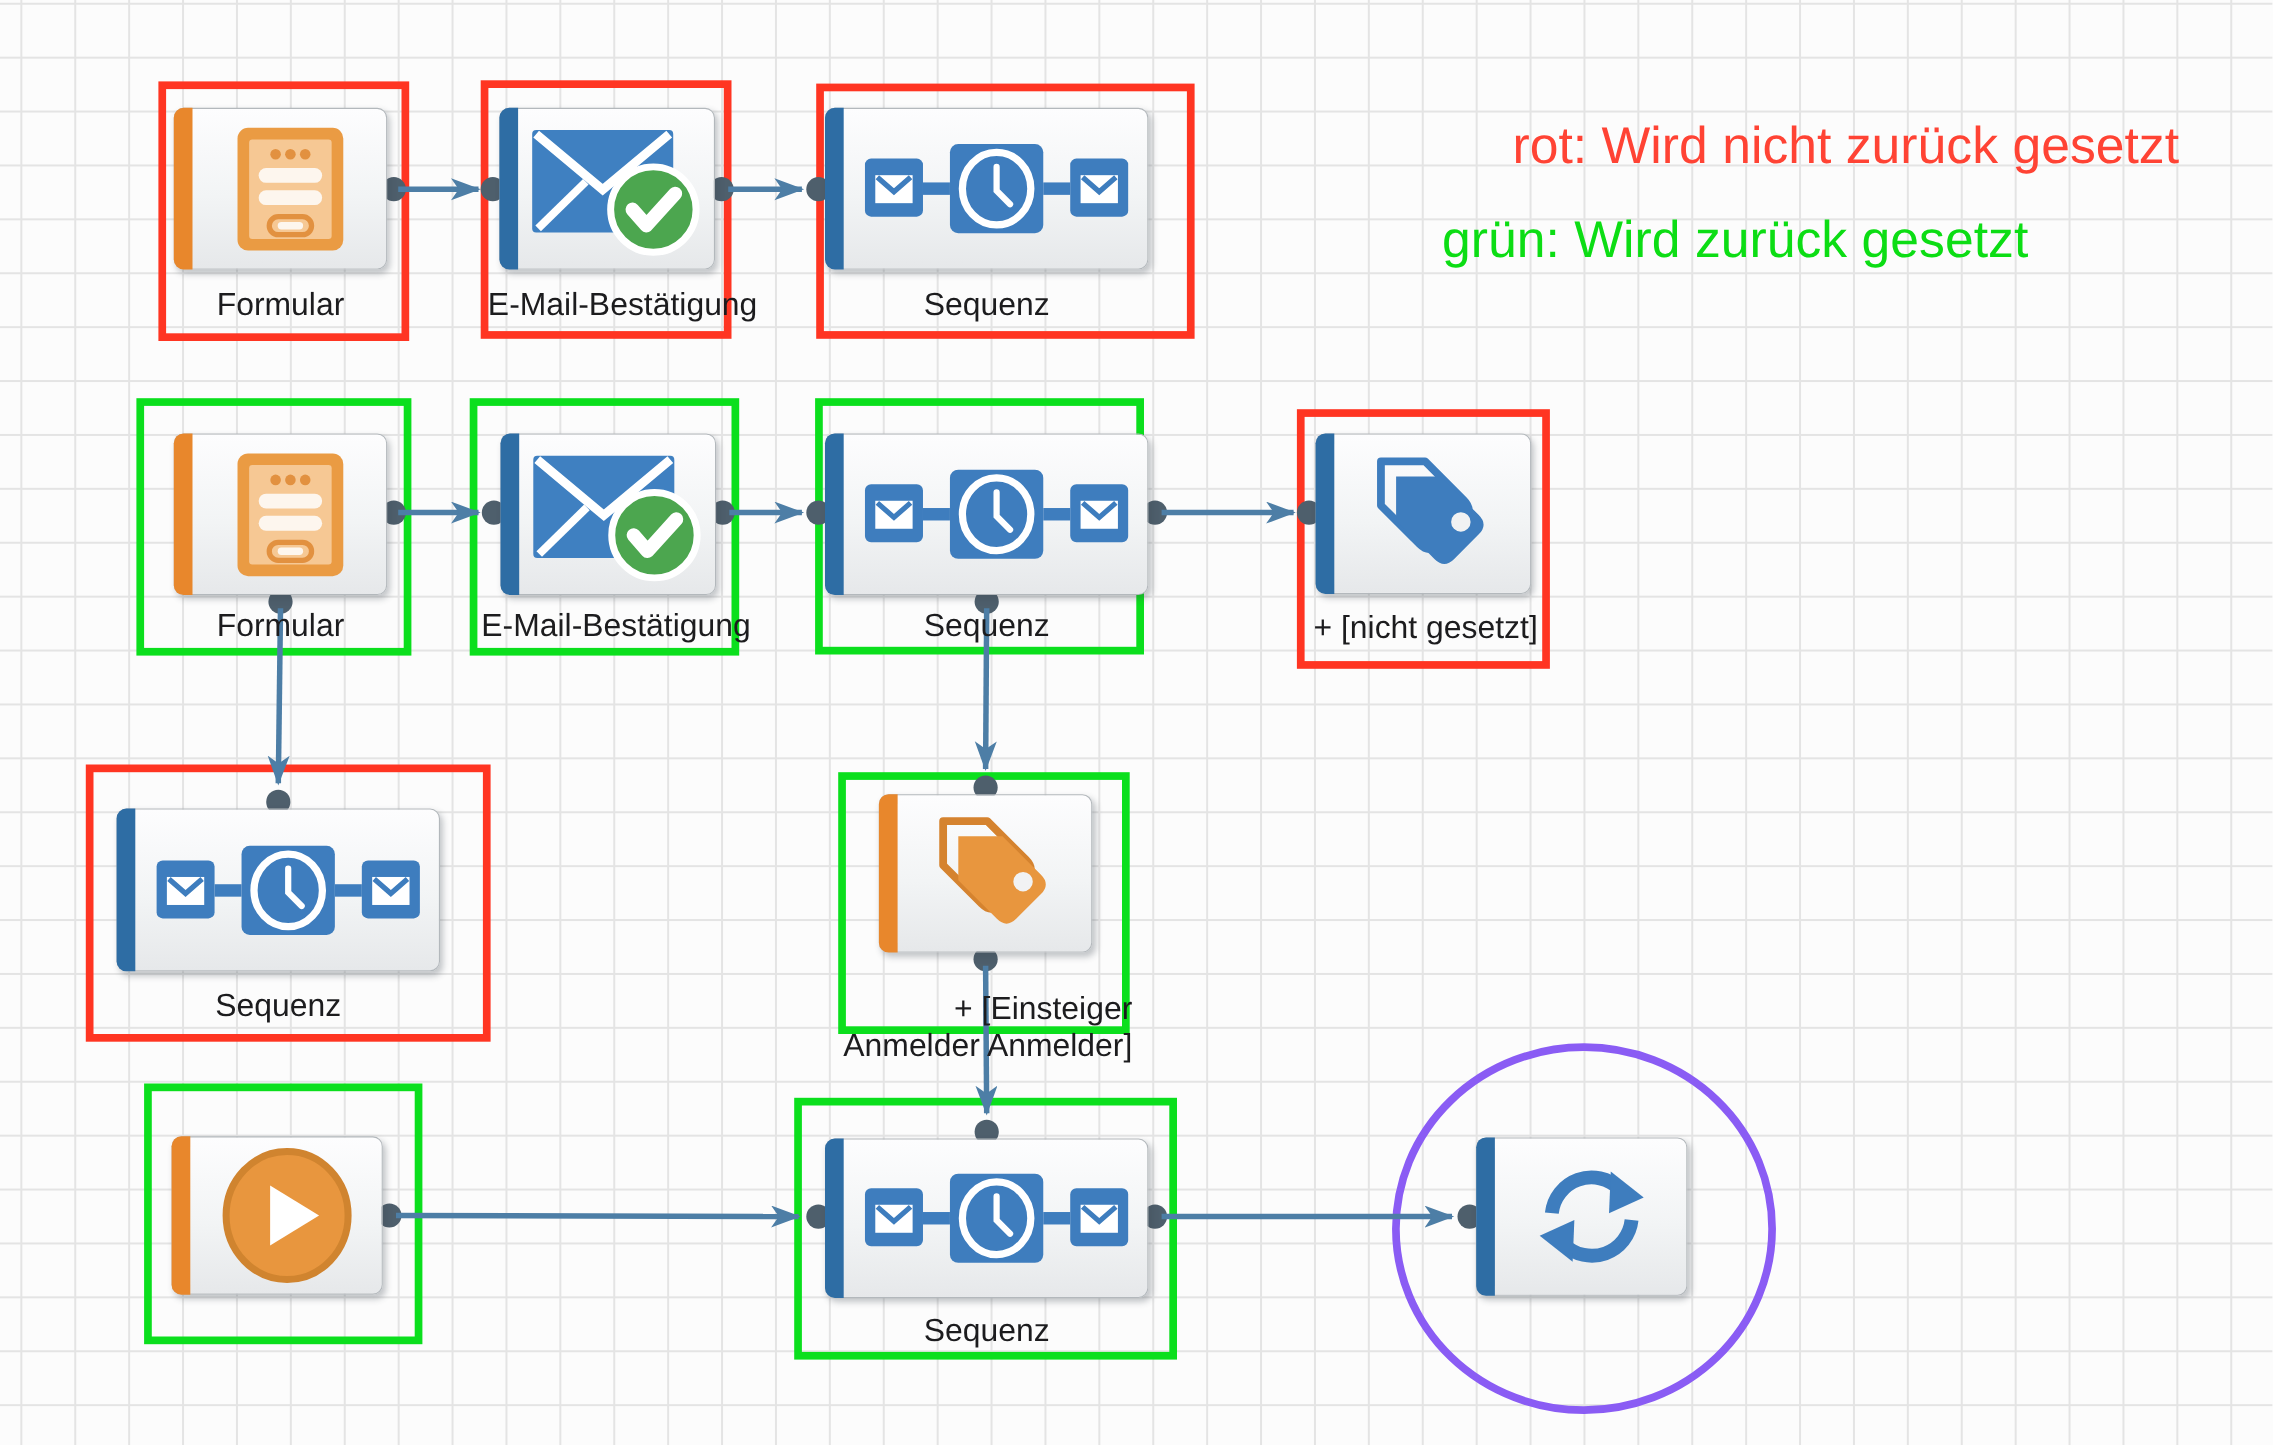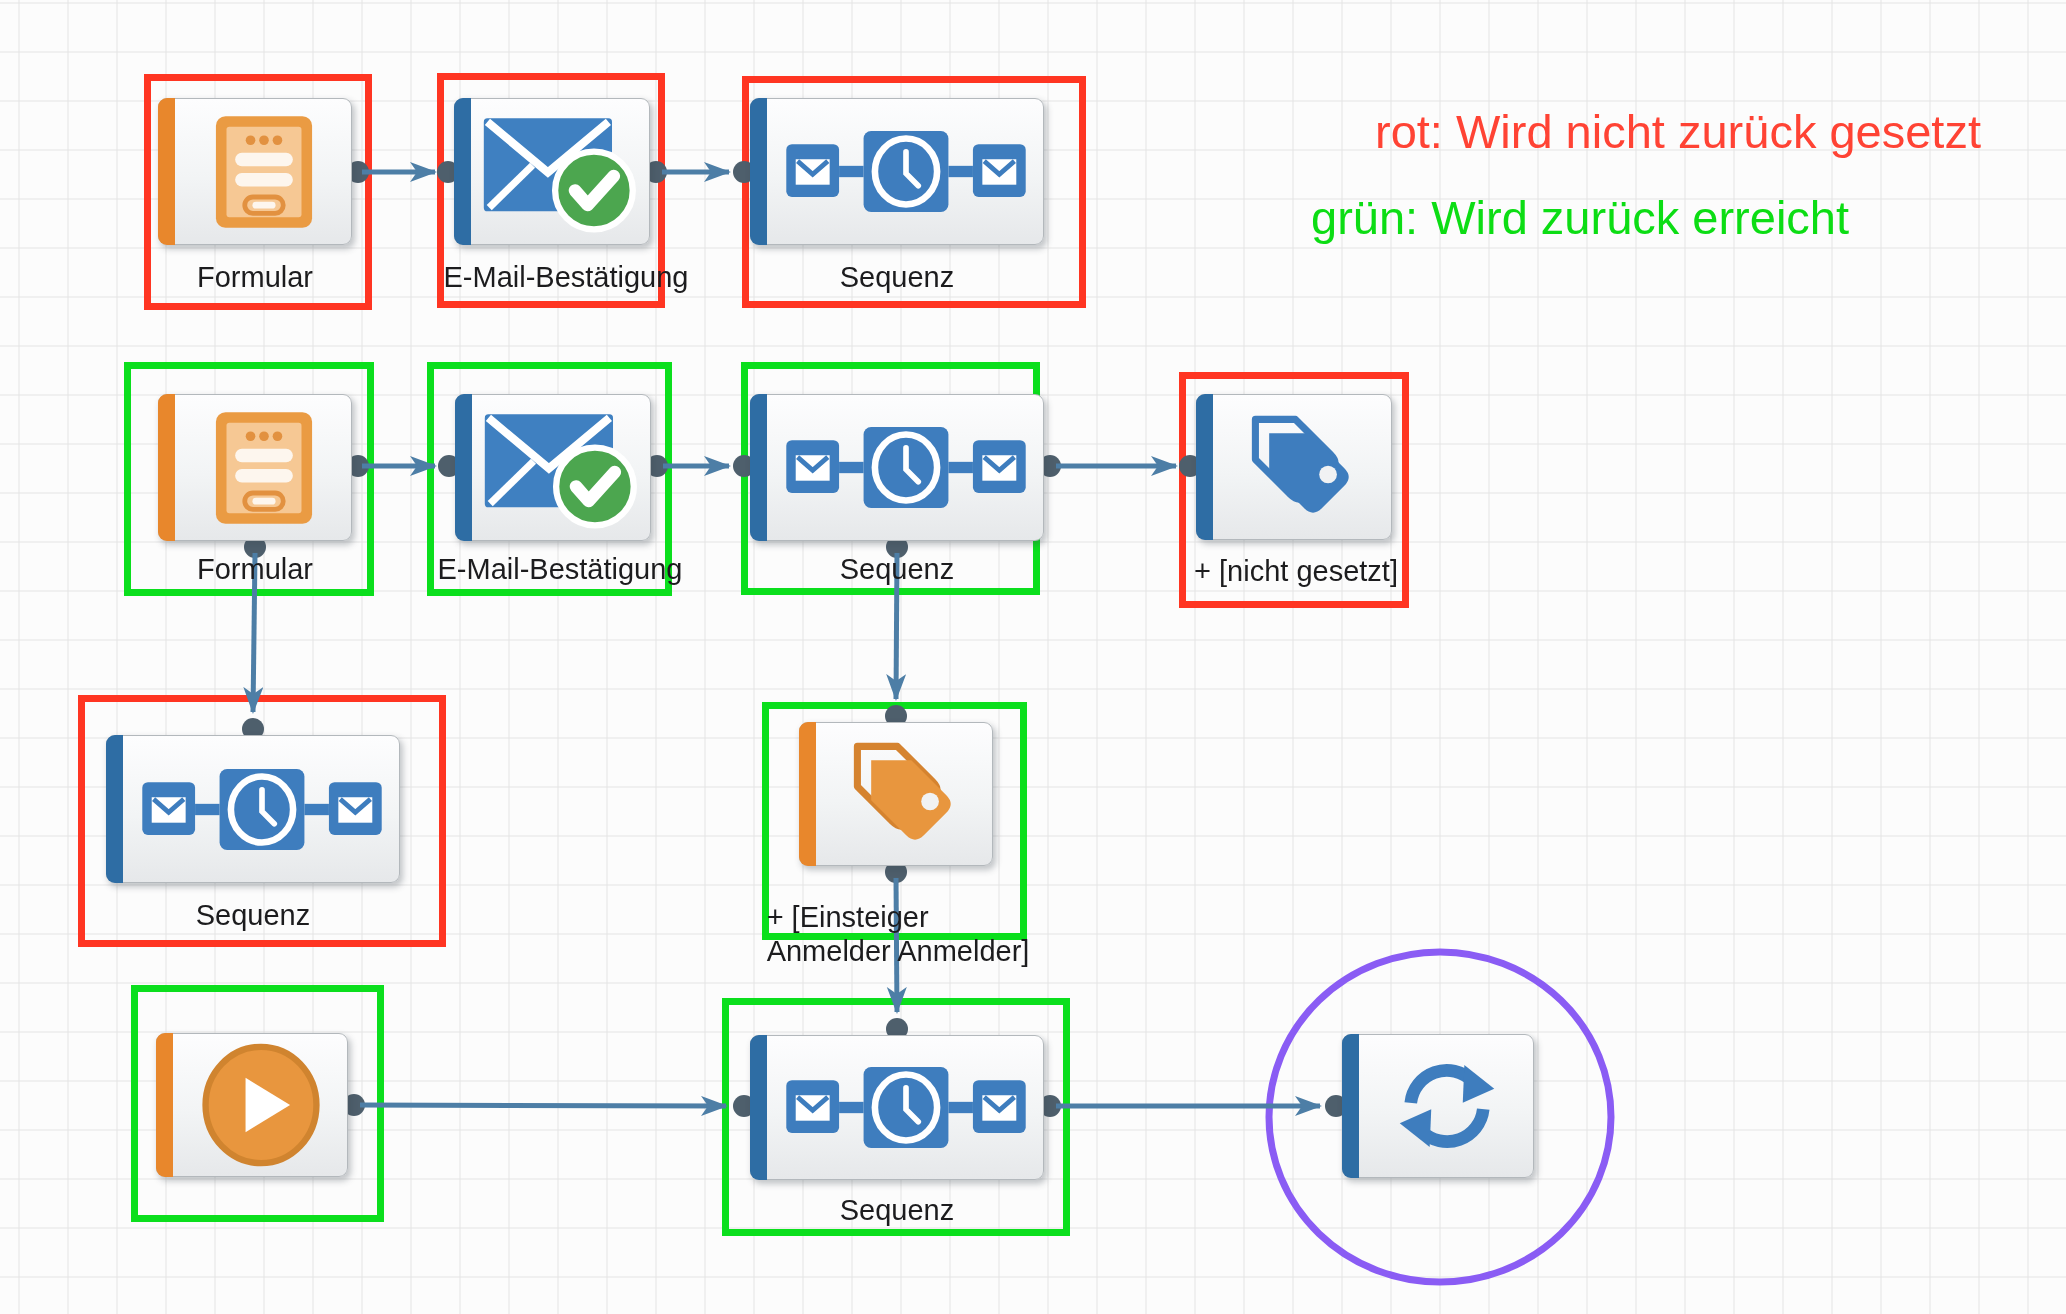--- a/index.html
+++ b/index.html
@@ -20,21 +20,21 @@
   .card{
     position:absolute;z-index:3;border-radius:9px;border:1px solid #b3b8bc;box-sizing:border-box;
     background:linear-gradient(180deg,#fdfdfe 0%,#f2f4f5 55%,#e6e8ea 100%);
     box-shadow:2.5px 3.5px 6px rgba(60,70,80,.30);
     display:flex;align-items:center;justify-content:center;padding-left:17px;
   }
   .bar{position:absolute;left:-1px;top:-1px;bottom:-1px;width:17px;border-radius:9px 0 0 9px;}
   .bar-orange{background:#e8872c;}
   .bar-blue{background:#2e6da4;}
   .nlabel{
-    position:absolute;z-index:4;transform:translateX(-50%);text-align:left;
+    position:absolute;z-index:4;transform:translateX(-50%);text-align:right;
     font-size:29px;line-height:34px;color:#1c1c1e;white-space:nowrap;
   }
   .legend{position:absolute;z-index:4;font-size:47px;line-height:56px;white-space:nowrap;}
   .legend-red{color:#ff4334;margin-left:28px;}
   .legend-green{color:#0cdd14;}
 </style>
 </head>
 <body>
 
 <div id="canvas">
@@ -267,15 +267,15 @@
   <div class="nlabel" style="left:897px;top:552px">Sequenz</div>
   <div class="nlabel" style="left:1296px;top:554px">+ [nicht gesetzt]</div>
   <div class="nlabel" style="left:253px;top:898px">Sequenz</div>
   <div class="nlabel" style="left:898px;top:900px">
     <div>+ [Einsteiger</div>
     <div>Anmelder Anmelder]</div>
   </div>
   <div class="nlabel" style="left:897px;top:1193px">Sequenz</div>
 
   <div class="legend legend-red" style="left:1347px;top:104px">rot: Wird nicht zurück gesetzt</div>
-  <div class="legend legend-green" style="left:1311px;top:190px">grün: Wird zurück erreicht</div>
+  <div class="legend legend-green" style="left:1311px;top:190px">grün: Wird zurück gesetzt</div>
 
 </div>
 
 </body></html>

